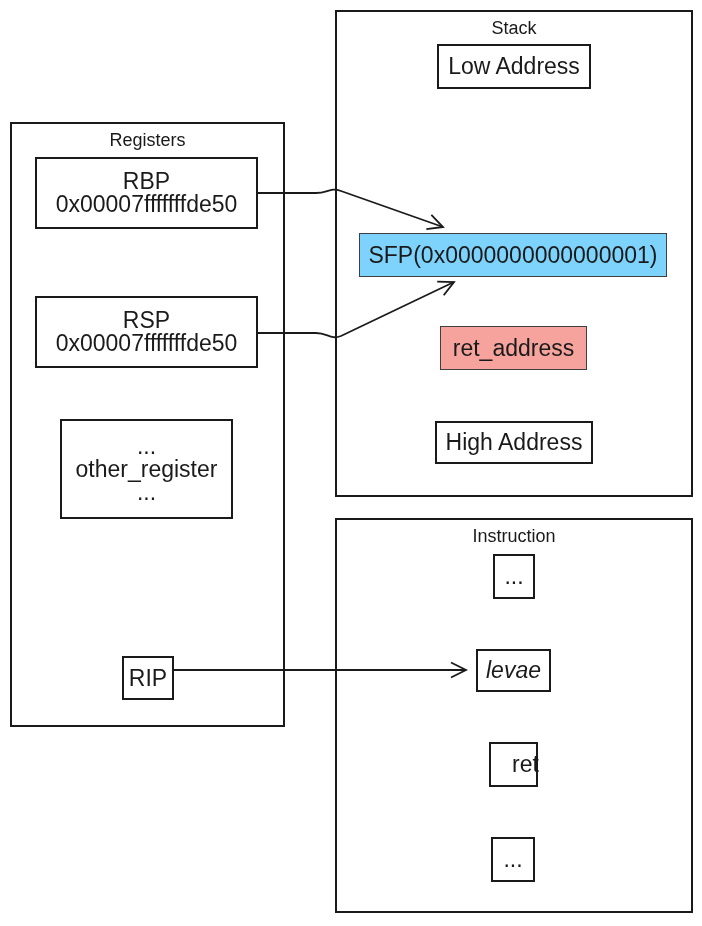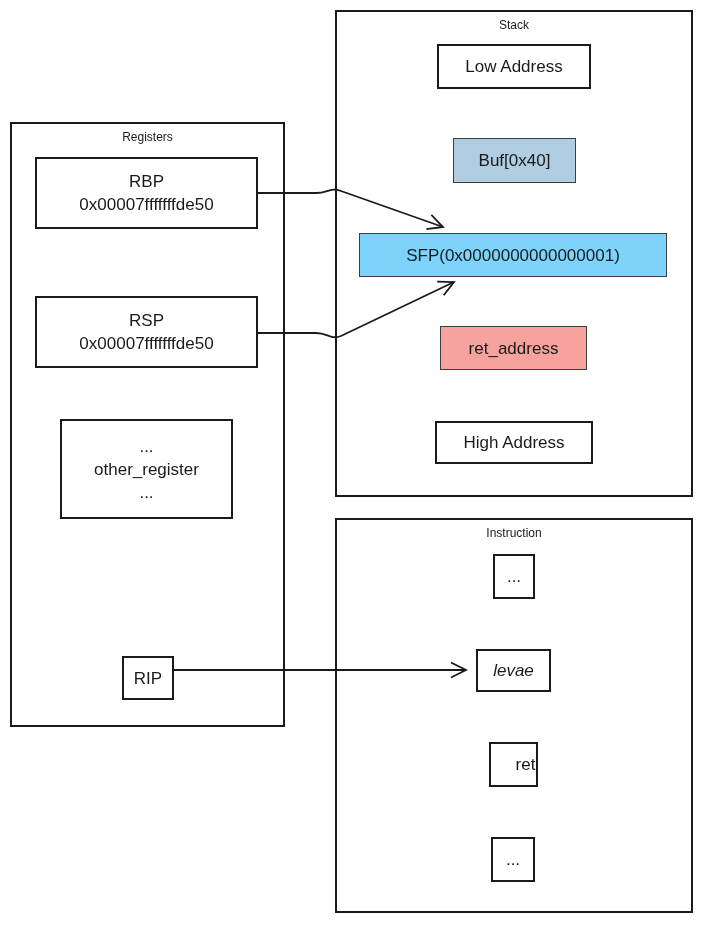--- a/index.html
+++ b/index.html
@@ -14,34 +14,34 @@
   .panel{
     position:absolute;
     border:2px solid #1a1a1a;
     background:#ffffff;
     box-sizing:border-box;
   }
   .panel-title{
     position:absolute;
     width:100%;
     text-align:center;
-    font-size:12px;
+    font-size:18px;
     top:6px;
     left:0;
   }
   .node{
     position:absolute;
     border:2px solid #1a1a1a;
     background:#ffffff;
     box-sizing:border-box;
     display:flex;
     flex-direction:column;
     align-items:center;
     justify-content:center;
-    font-size:17px;
+    font-size:23px;
     line-height:23px;
     text-align:center;
   }
   .node.colored{
     border:1.5px solid #3f3f3f;
   }
   #arrow-layer{
     position:absolute;
     left:0;top:0;
     width:702px;height:926px;
@@ -78,23 +78,20 @@
   </div>
 
   <div class="panel" style="left:335px;top:10px;width:358px;height:487px;">
     <div class="panel-title">Stack</div>
   </div>
 
   <div class="node" style="left:437px;top:44px;width:154px;height:45px;">
     <div>Low Address</div>
   </div>
 
-  <div class="node colored" style="left: 453px; top: 138px; width: 123px; height: 45px; background-color: rgb(176, 205, 225);">
-    <div>Buf[0x40]</div>
-  </div>
 
   <div class="node colored" style="left: 359px; top: 233px; width: 308px; height: 44px; background-color: #7dd3fc;">
     <div>SFP(0x0000000000000001)</div>
   </div>
 
   <div class="node" style="left:435px;top:421px;width:158px;height:43px;">
     <div>High Address</div>
   </div>
 
   <div class="node colored" style="left: 440px; top: 326px; width: 147px; height: 44px; background-color: rgb(246, 163, 157);">

